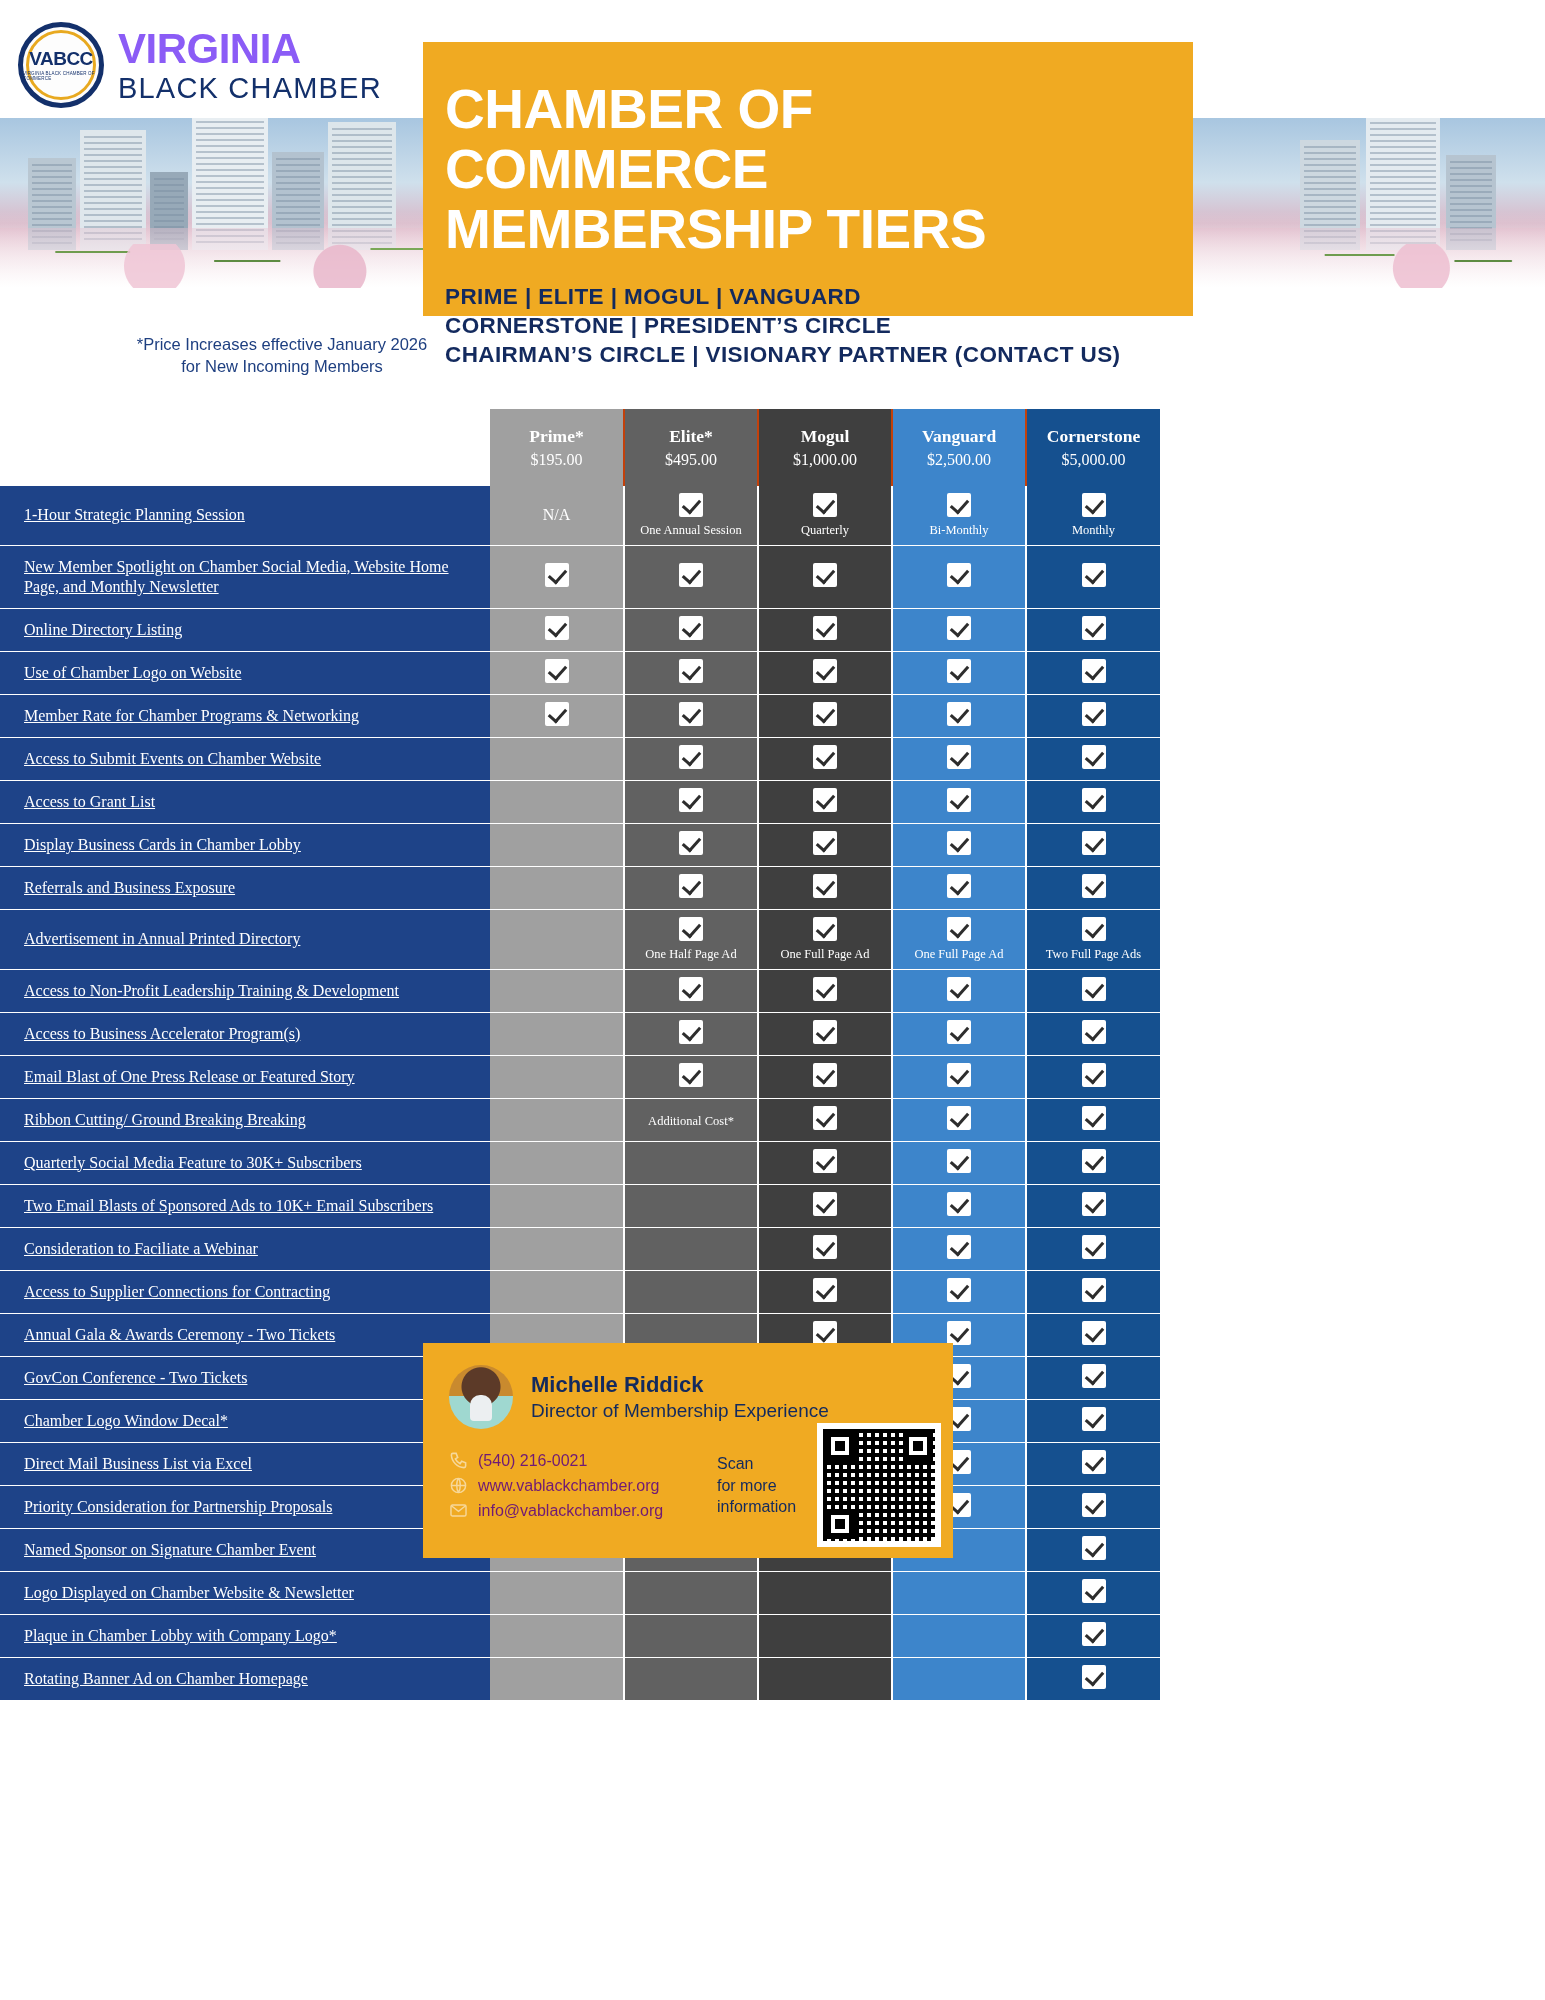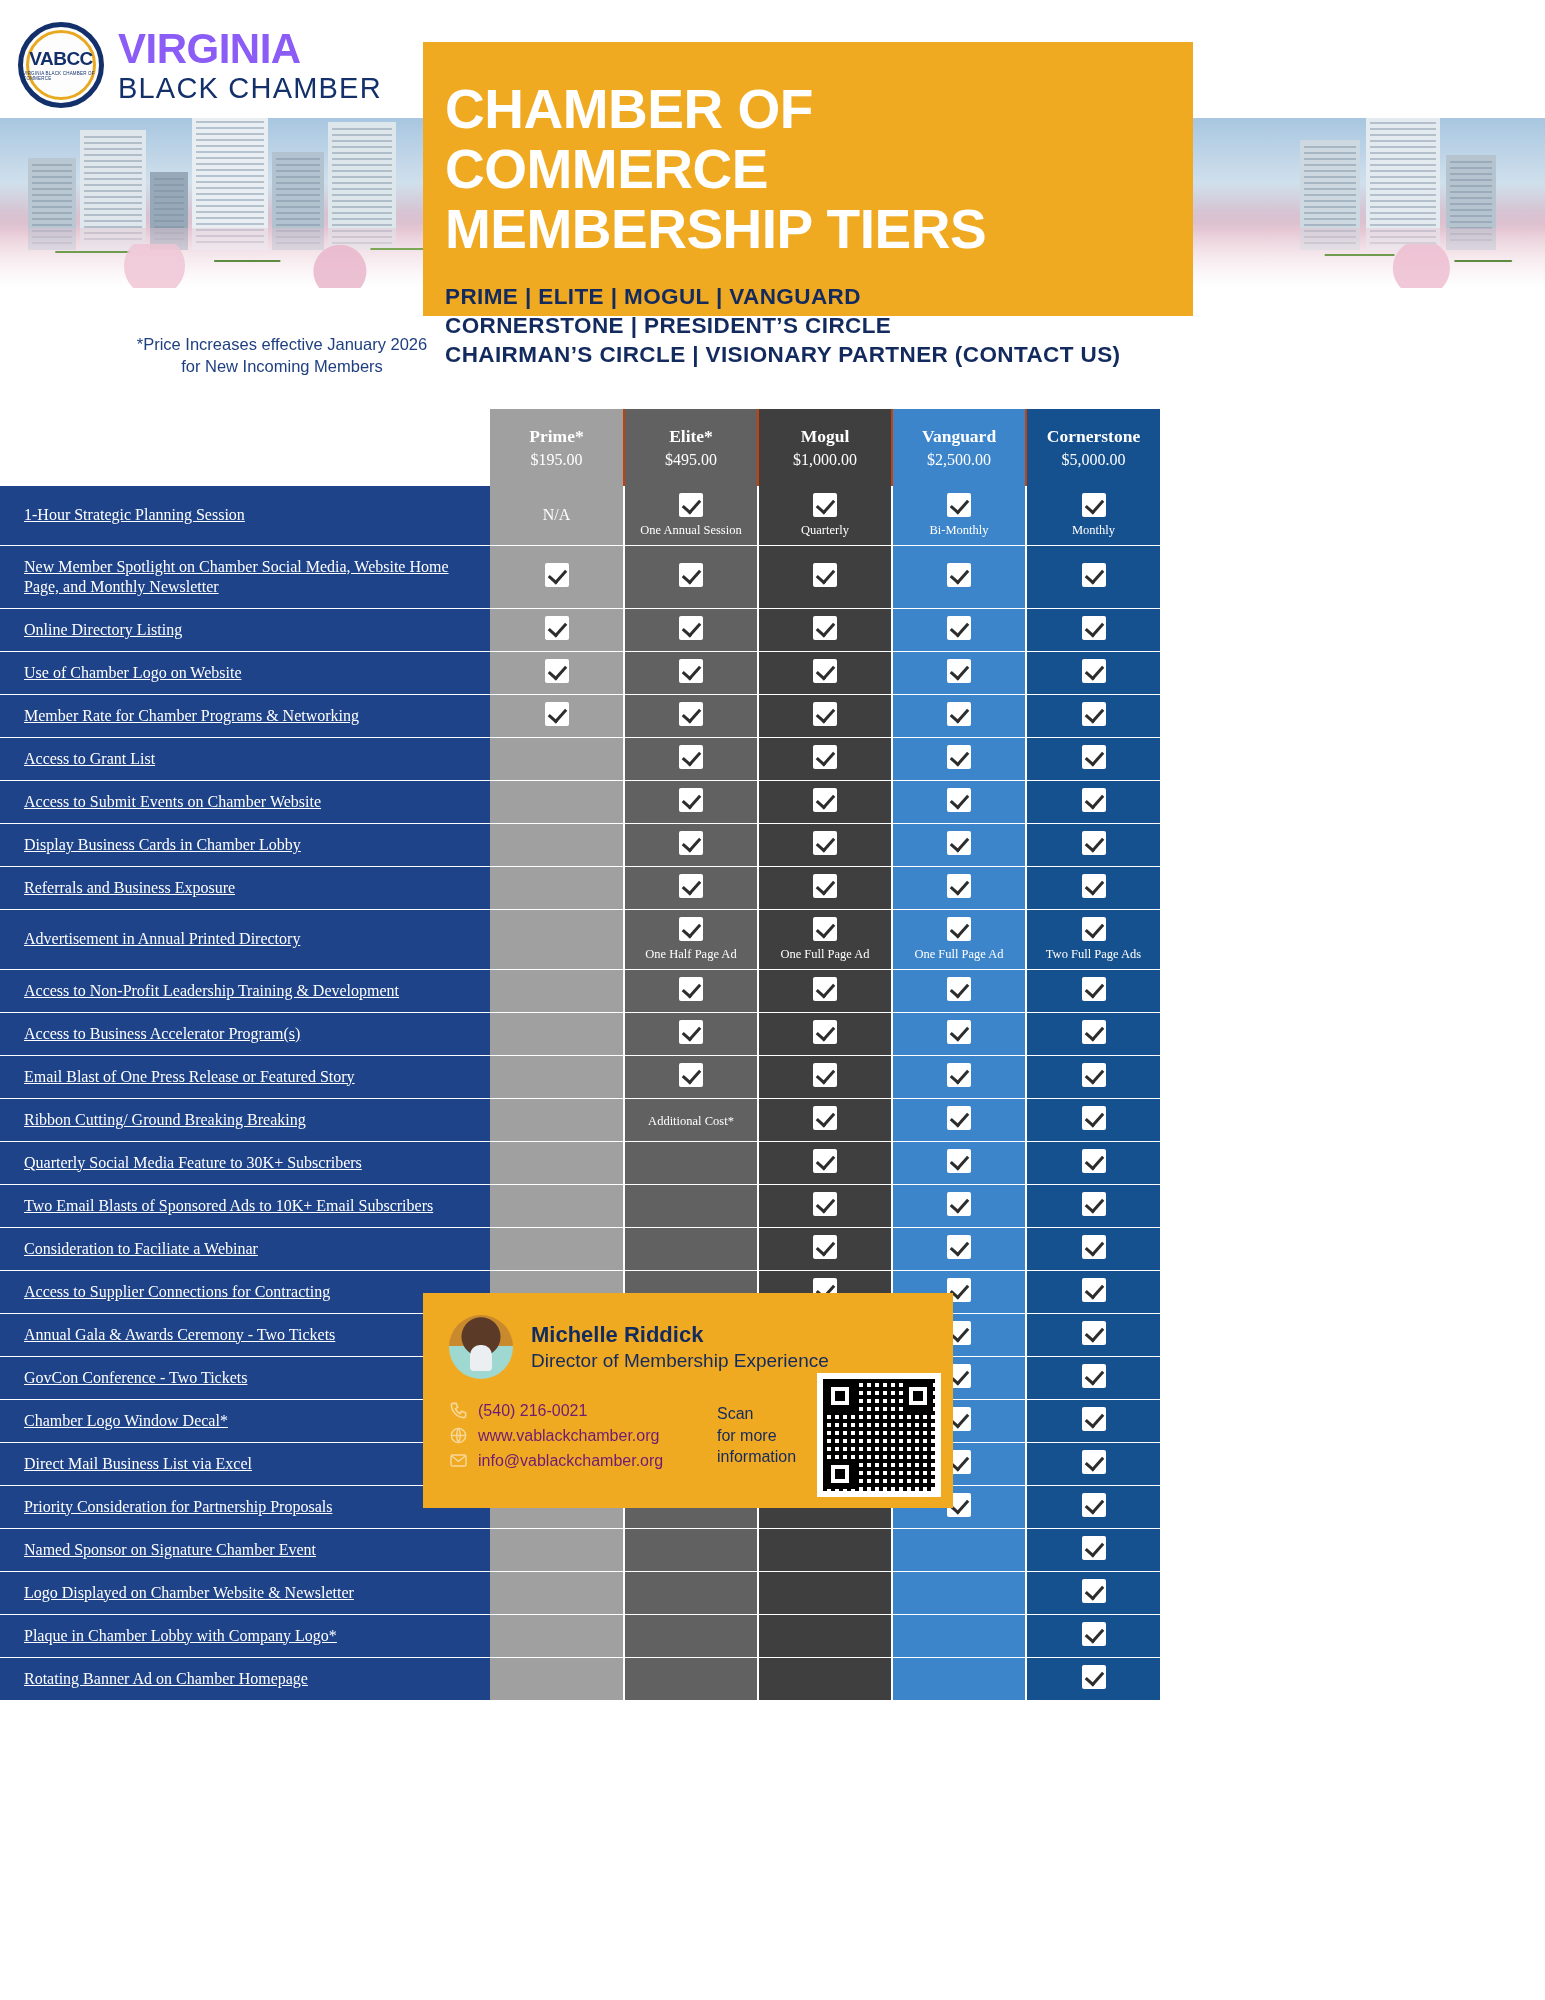--- a/index.html
+++ b/index.html
@@ -179,21 +179,21 @@
     display: block; margin-top: 3px;
     font-size: 12.5px; color: #ffffff;
     font-family: "Liberation Serif", serif;
     line-height: 1.1;
   }
   .na-text { color: #ffffff; font-size: 16px; }
   .only-text { font-size: 12.5px; color:#ffffff; }
 
   
   .contact-card {
-    position: absolute; left: 423px; top: 1293px;
+    position: absolute; left: 423px; top: 1343px;
     width: 530px; height: 215px;
     background: #f0aa22;
     padding: 22px 26px;
     z-index: 20;
   }
   .cc-top { display: flex; align-items: center; gap: 18px; }
   .cc-avatar {
     width: 64px; height: 64px; border-radius: 50%;
     background: radial-gradient(circle at 50% 34%, #5c3a28 0 19px, transparent 20px),
                 linear-gradient(to bottom, #c98a2e 0 48%, #9fd8d0 48% 100%);
@@ -354,29 +354,29 @@
         </tr>
         <tr>
           <td class="feat">Member Rate for Chamber Programs &amp; Networking</td>
           <td class="cell col-prime"><span class="check"></span></td>
           <td class="cell col-elite"><span class="check"></span></td>
           <td class="cell col-mogul"><span class="check"></span></td>
           <td class="cell col-vanguard"><span class="check"></span></td>
           <td class="cell col-cornerstone"><span class="check"></span></td>
         </tr>
         <tr>
+          <td class="feat">Access to Submit Events on Chamber Website</td>
+          <td class="cell col-prime"></td>
+          <td class="cell col-elite"><span class="check"></span></td>
+          <td class="cell col-mogul"><span class="check"></span></td>
+          <td class="cell col-vanguard"><span class="check"></span></td>
+          <td class="cell col-cornerstone"><span class="check"></span></td>
+        </tr>
+        <tr>
           <td class="feat">Access to Grant List</td>
-          <td class="cell col-prime"></td>
-          <td class="cell col-elite"><span class="check"></span></td>
-          <td class="cell col-mogul"><span class="check"></span></td>
-          <td class="cell col-vanguard"><span class="check"></span></td>
-          <td class="cell col-cornerstone"><span class="check"></span></td>
-        </tr>
-        <tr>
-          <td class="feat">Access to Submit Events on Chamber Website</td>
           <td class="cell col-prime"></td>
           <td class="cell col-elite"><span class="check"></span></td>
           <td class="cell col-mogul"><span class="check"></span></td>
           <td class="cell col-vanguard"><span class="check"></span></td>
           <td class="cell col-cornerstone"><span class="check"></span></td>
         </tr>
         <tr>
           <td class="feat">Display Business Cards in Chamber Lobby</td>
           <td class="cell col-prime"></td>
           <td class="cell col-elite"><span class="check"></span></td>

